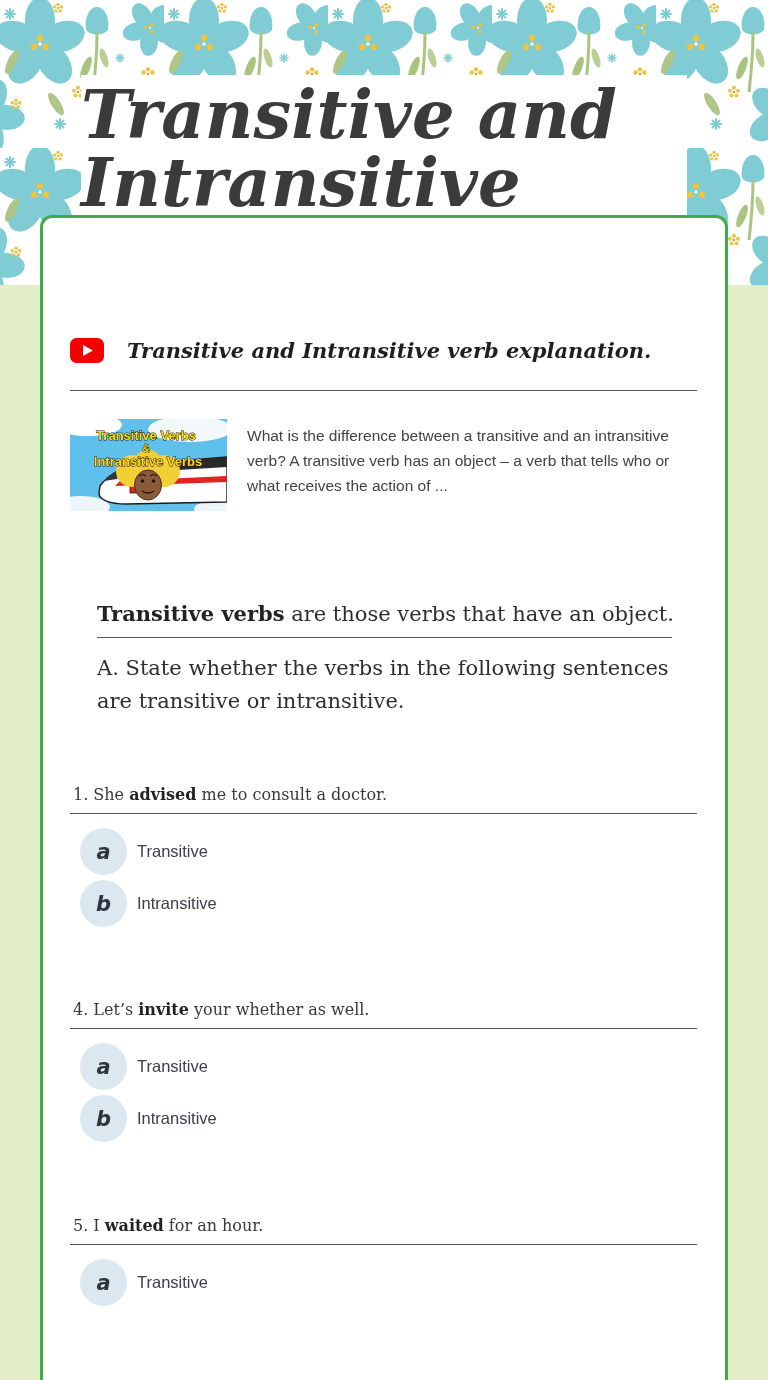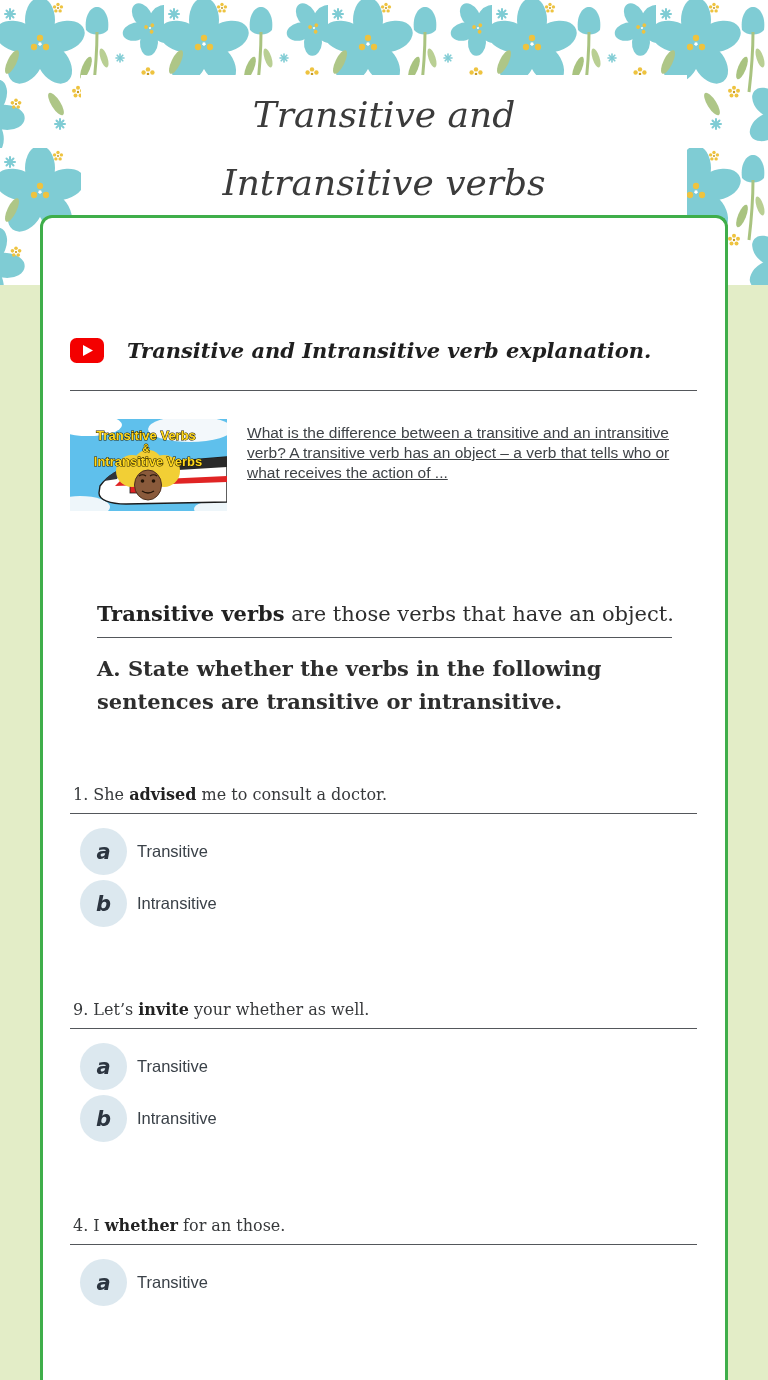--- a/index.html
+++ b/index.html
@@ -10,22 +10,22 @@
     font-family:"Liberation Sans", sans-serif;
   }
   .floral-banner { position:absolute; top:0; left:0; width:768px; height:285px; }
   .title-box {
     position:absolute; top:75px; left:81px; width:606px; height:145px;
     background:#ffffff; z-index:1;
     display:flex; align-items:flex-start; justify-content:center;
   }
   .page-title {
     font-family:"DejaVu Serif","Liberation Serif",serif;
-    font-style:italic; font-weight:normal;
-    font-size:36px; line-height:68px; text-align:center;
+    font-style:italic; font-weight:bold;
+    font-size:67px; line-height:68px; 
     color:#3b3b3b; padding-top:6px;
   }
   .card {
     position:absolute; top:215px; left:40px; width:688px; height:1165px;
     background:#ffffff; border:3px solid #3fae4a;
     border-bottom:none;
     border-radius:12px 12px 0 0;
     z-index:2; overflow:hidden;
     padding:0 28px 0 27px;
   }
@@ -37,33 +37,33 @@
     font-family:"DejaVu Serif","Liberation Serif",serif;
     font-style:italic; font-weight:bold;
     font-size:21px; color:#1f1f1f; text-decoration:none;
   }
   .divider { border:none; border-top:1px solid #54575b; height:0; }
   .video-divider { margin-top:27px; }
   .video-body { margin-top:28px; display:flex; }
   .thumb { width:157px; height:92px; flex:0 0 157px; cursor:pointer; }
   .video-desc {
     margin-left:20px; width:445px;
-    font-size:15.5px; line-height:20px; color:#3f4347; margin-top:4px;text-decoration:underline;
+    font-size:15.5px; line-height:25px; color:#3f4347; margin-top:4px;
   }
   
   .explain { margin:86px 16px 0 27px; }
   .explain p {
     font-family:"DejaVu Serif","Liberation Serif",serif;
     font-size:21px; line-height:33px; color:#2e2e2e; width:578px;
   }
   .explain b { font-weight:bold; color:#222; }
   .explain-divider { width:575px; margin-top:6px; border-top:1px solid #54575b; }
   .instruction {
     margin-top:14px; width:570px;
-    font-size:16.5px; line-height:25px; color:#323639;font-weight:bold;
+    font-size:16.5px; line-height:25px; color:#323639;
   }
   
   .question { margin-top:67px; }
   .q2 { margin-top:73px; }
   .q3 { margin-top:74px; }
   .q-title {
     font-family:"DejaVu Serif","Liberation Serif",serif;
     font-weight:normal;
     font-size:16px; color:#37393b; margin-left:3px;
   }
@@ -218,36 +218,36 @@
         <span class="opt-label">Transitive</span>
       </div>
       <div class="option">
         <span class="bubble">b</span>
         <span class="opt-label">Intransitive</span>
       </div>
     </div>
   </section>
 
   <section class="question q2">
-    <h2 class="q-title"><span>9. Let’s </span><b>invite</b><span> your whether as well.</span></h2>
+    <h2 class="q-title"><span>4. Let’s </span><b>invite</b><span> your whether as well.</span></h2>
     <hr class="divider q-divider">
     <div class="options">
       <div class="option">
         <span class="bubble">a</span>
         <span class="opt-label">Transitive</span>
       </div>
       <div class="option">
         <span class="bubble">b</span>
         <span class="opt-label">Intransitive</span>
       </div>
     </div>
   </section>
 
   <section class="question q3">
-    <h2 class="q-title"><span>4. I </span><b>whether</b><span> for an those.</span></h2>
+    <h2 class="q-title"><span>5. I </span><b>waited</b><span> for an hour.</span></h2>
     <hr class="divider q-divider">
     <div class="options">
       <div class="option">
         <span class="bubble">a</span>
         <span class="opt-label">Transitive</span>
       </div>
     </div>
   </section>
 
 </div>

